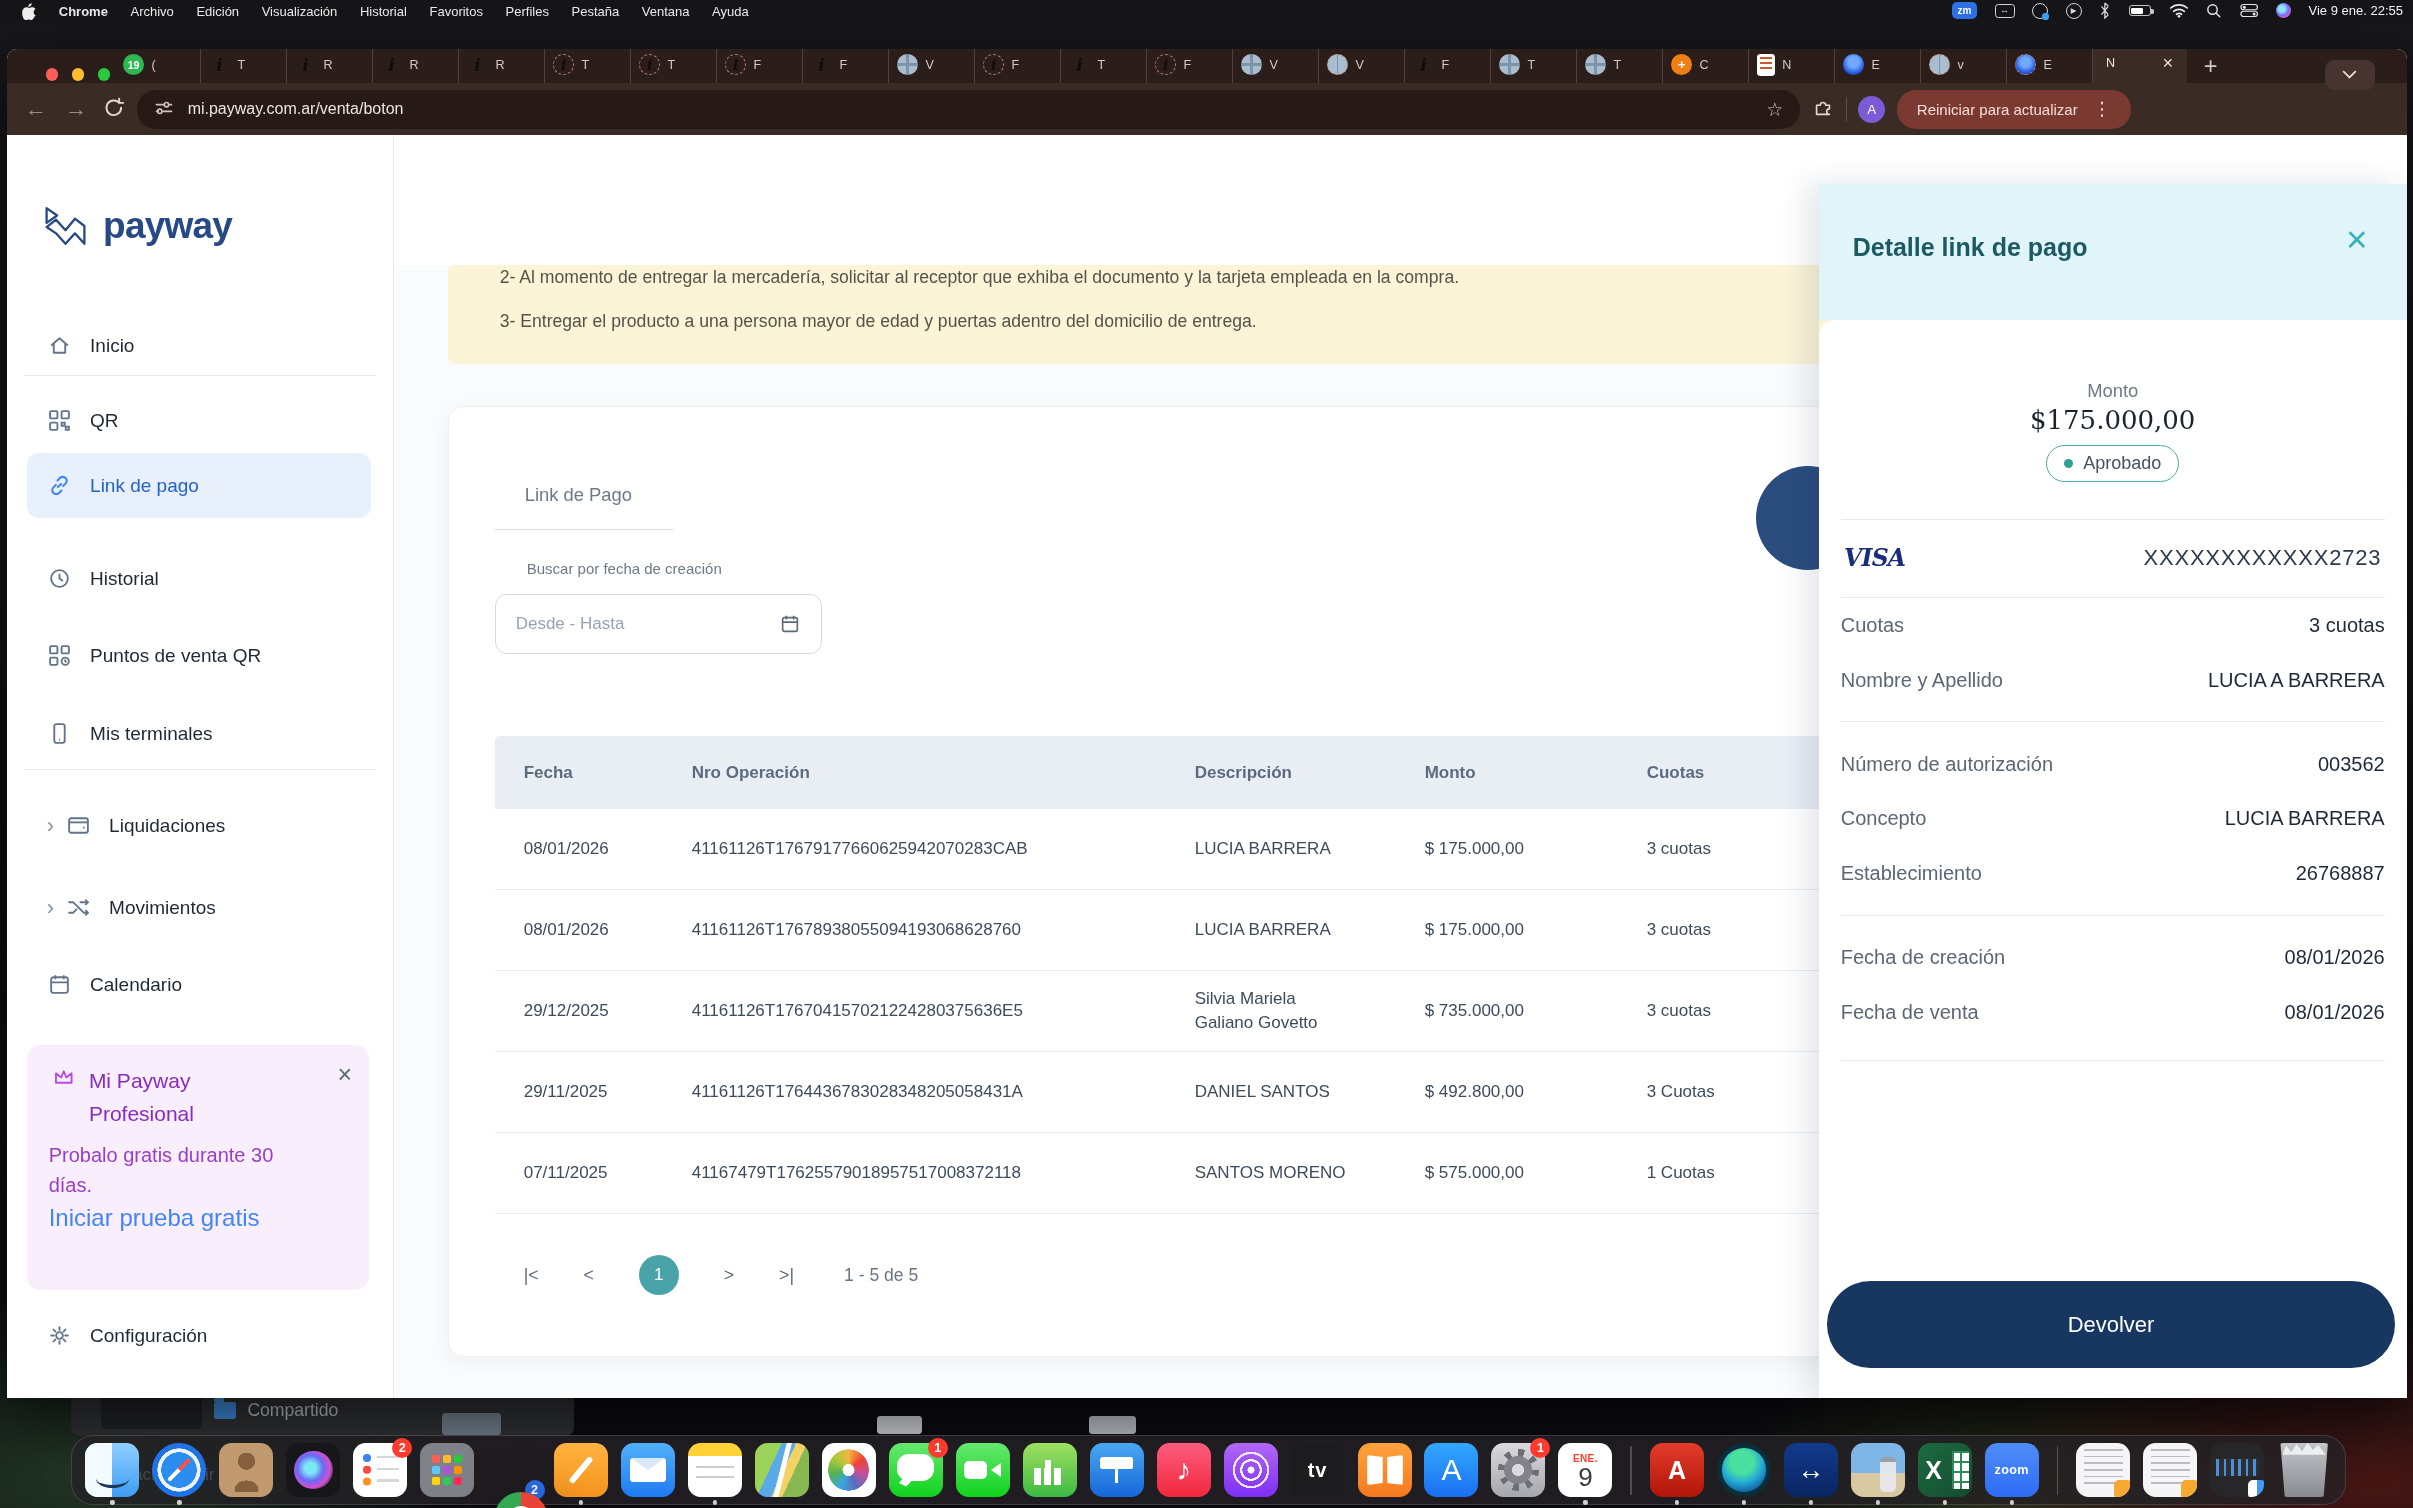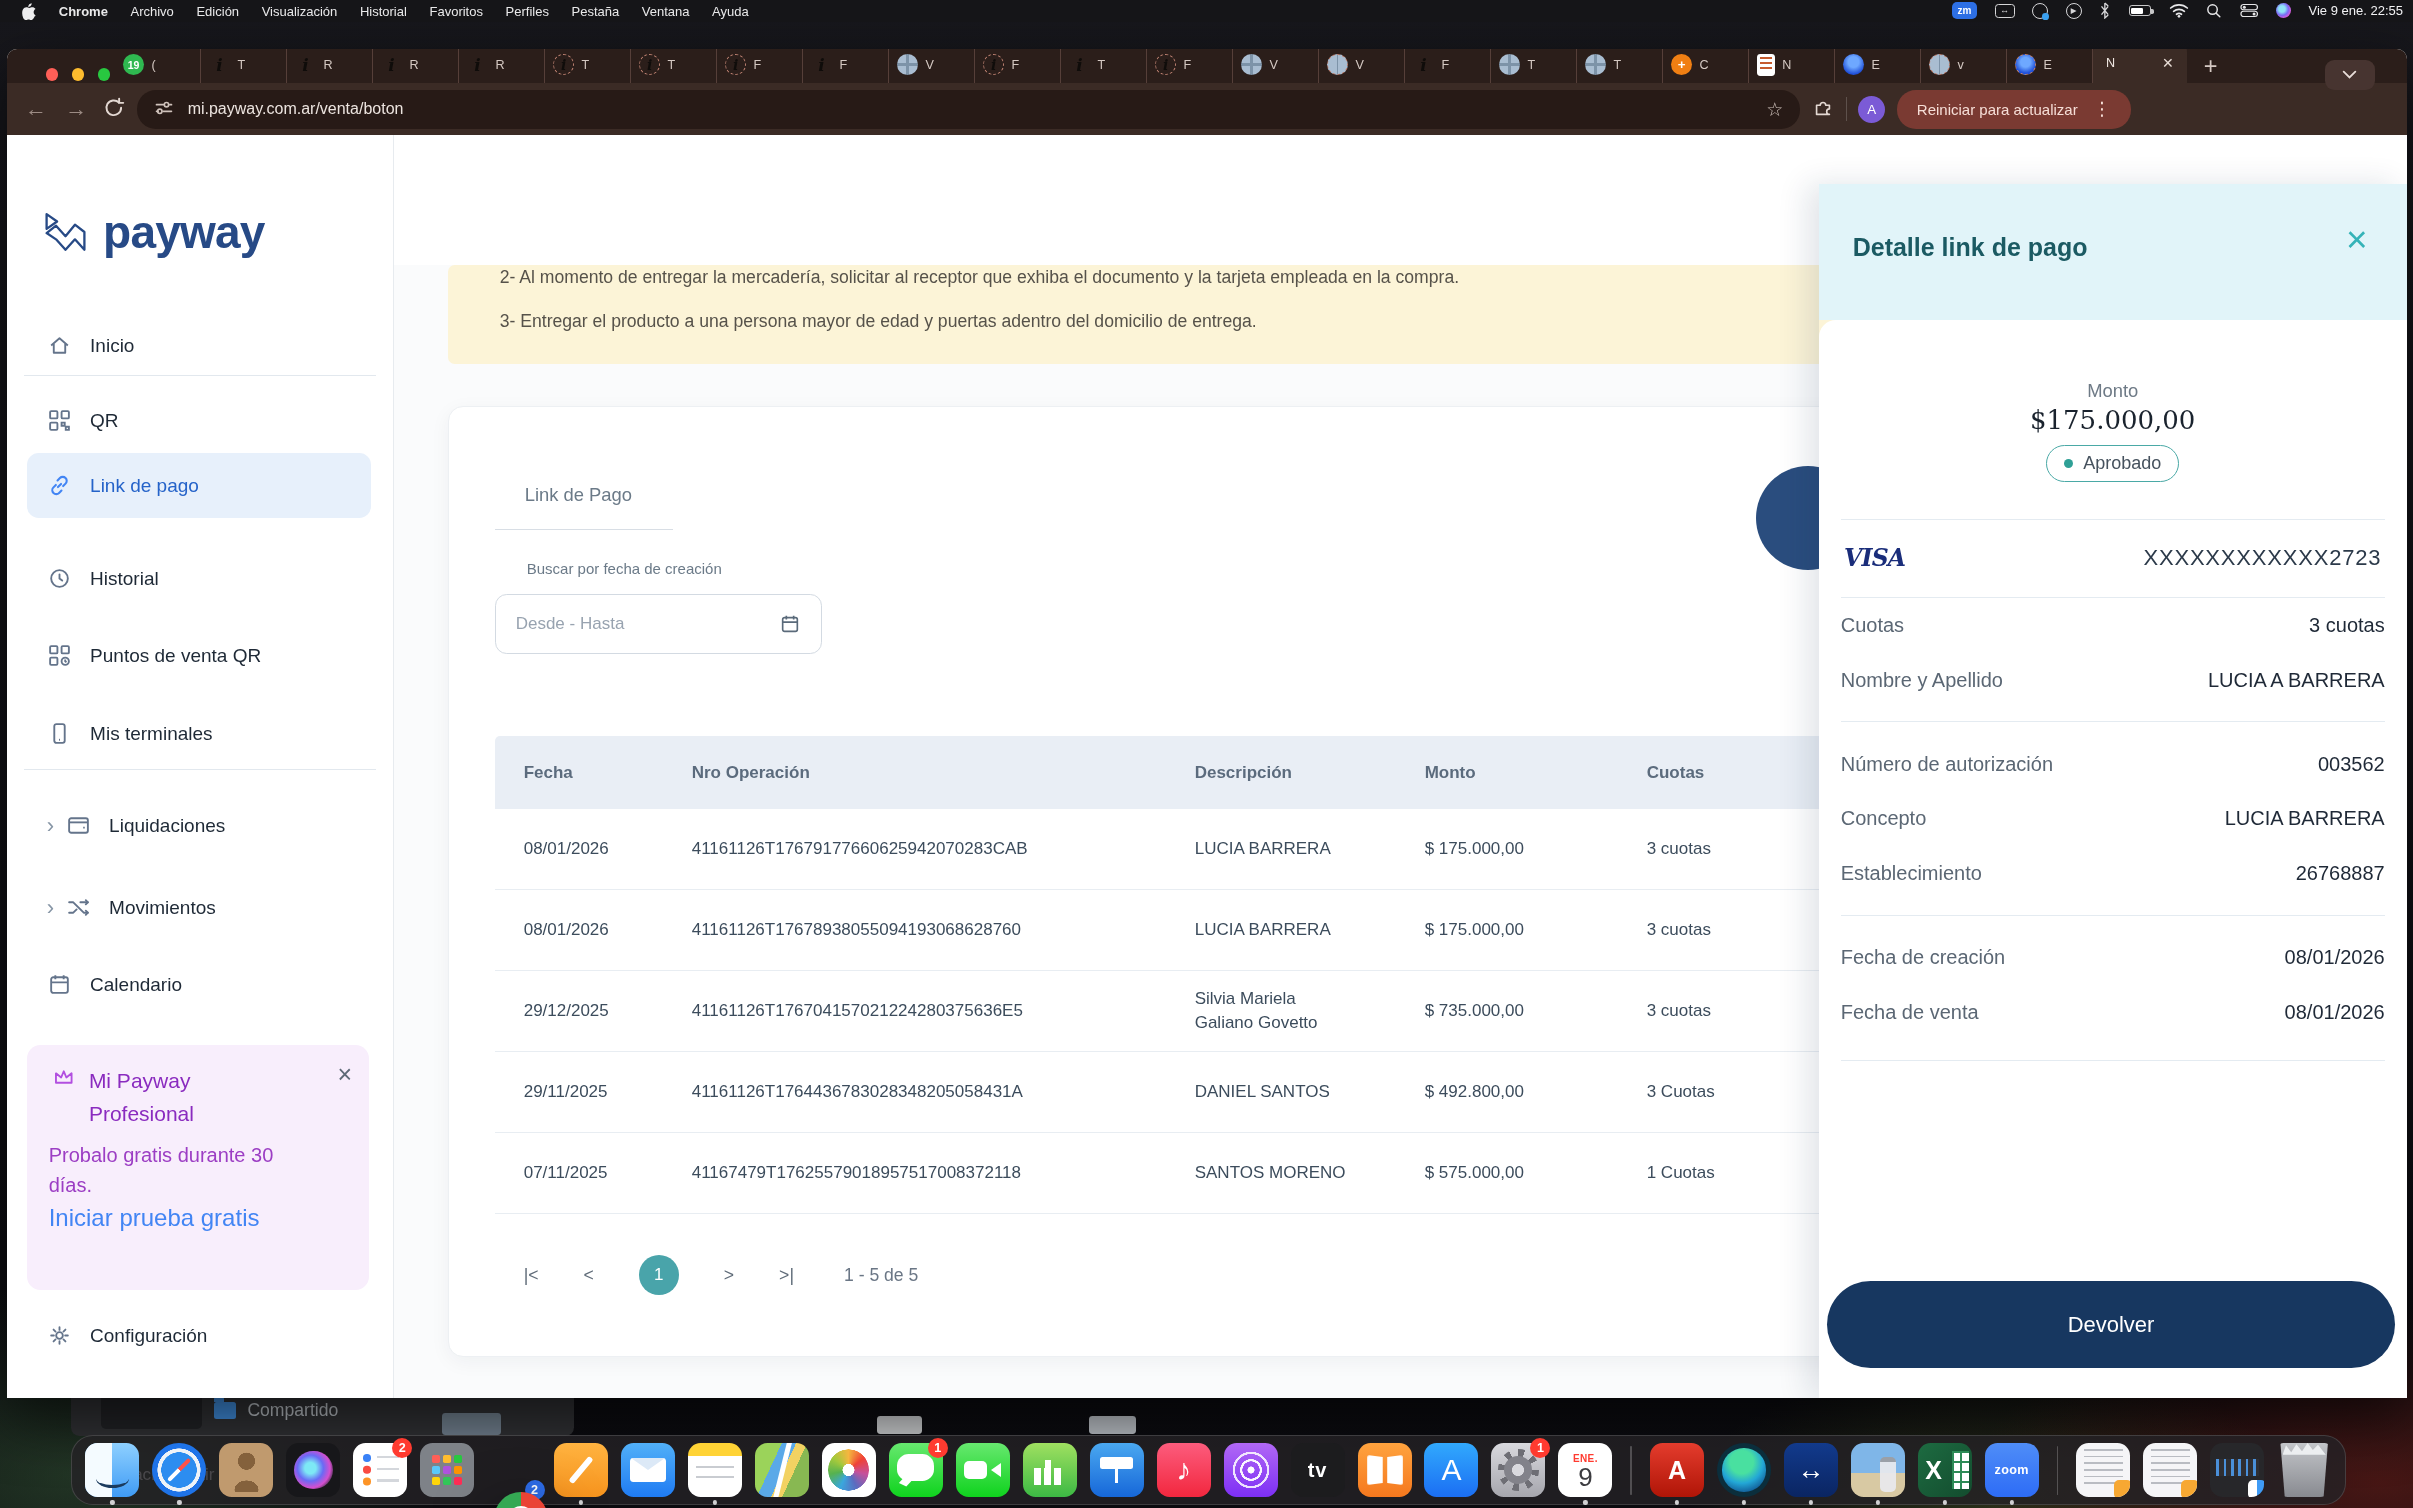--- a/index.html
+++ b/index.html
@@ -79,21 +79,21 @@
   .avatar{width:27px;height:27px;border-radius:50%;background:#7b5bd6;color:#fff;font-size:13.4px;display:flex;align-items:center;justify-content:center}
   .restart-btn{height:39px;border-radius:19px;background:#7a3a32;color:#f6ded7;font-size:15px;padding:16px 20px;display:flex;align-items:center;gap:15px;white-space:nowrap}
   .kebab-icon::before{content:"⋮";font-size:18.4px;color:#f6ded7}
 
   
   .content{flex:1;position:relative;background:#fafbfc;overflow:hidden}
 
   
   .webside{position:absolute;left:0;top:0;bottom:0;width:387px;background:#fff;border-right:0.8px solid #e7ebef;z-index:5}
   .pw-logo{position:absolute;left:34px;top:70px;display:flex;align-items:center;gap:13.4px}
-  .pw-logo-text{font-size:46px;font-weight:700;color:#274a86;letter-spacing:-0.8px}
+  .pw-logo-text{font-size:37px;font-weight:700;color:#274a86;letter-spacing:-0.8px}
   .side-item{position:absolute;left:20px;right:22px;height:49px;display:flex;align-items:center;gap:18.4px;padding-left:20px;font-size:19px;color:#1e2936;border-radius:11.7px}
   .side-item svg{flex-shrink:0}
   .side-item.sel{background:#e7f0fb;color:#2563c9;height:65px}
   .side-chevron{color:#8796a6;font-size:22px;margin-right:-6.7px}
   .side-chevron::before{content:"›"}
   .side-div{position:absolute;left:17px;right:17px;height:0.8px;background:#e2e8ee}
   .promo{position:absolute;left:20px;right:23.5px;top:910px;height:245px;background:#f8eefc;border-radius:13.4px;padding:20px 22px}
   .promo-head{display:flex;gap:11.7px;align-items:flex-start}
   .promo-title{font-size:21px;font-weight:400;color:#8a2bbf;line-height:1.55;width:134px}
   .promo-close{position:absolute;right:17px;top:17px;color:#5d6a77;font-size:25px;line-height:1}

